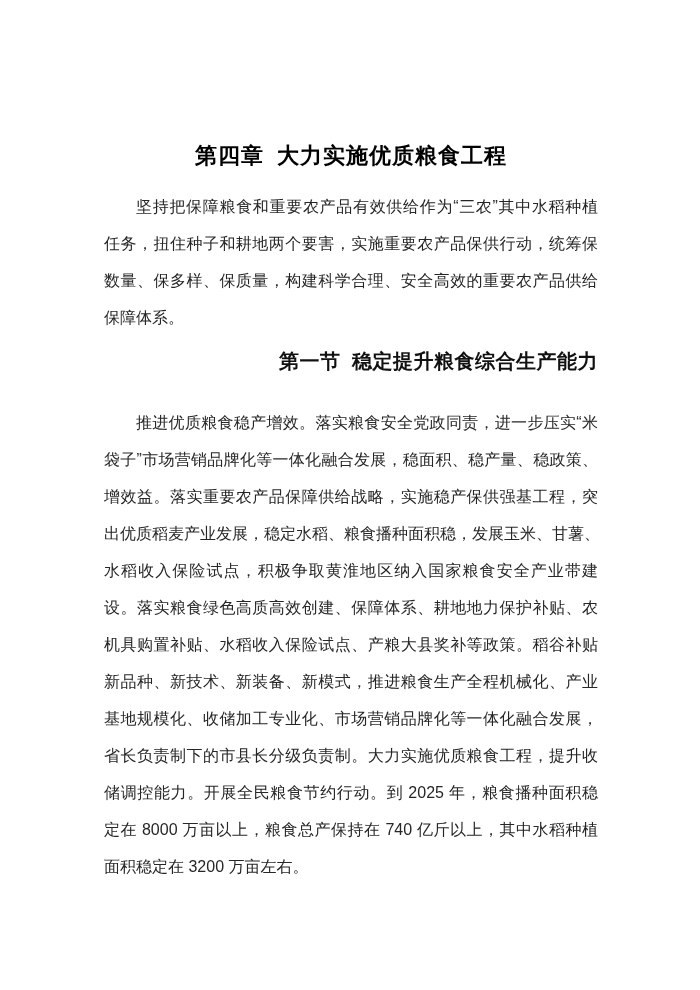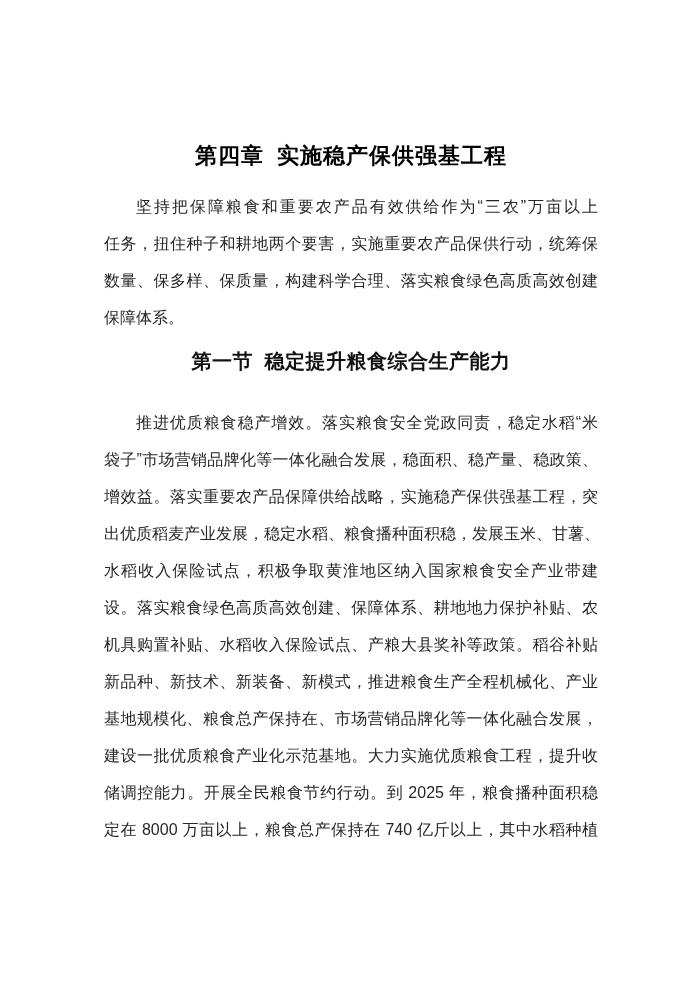--- a/index.html
+++ b/index.html
@@ -28,21 +28,21 @@
     letter-spacing: 1px;
     word-spacing: 6px;
     color: #000000;
   }
   .section-title {
     position: absolute;
     top: 346px;
     left: 104px;
     width: 494px;
     margin: 0;
-    text-align: center;
+    text-align: right;
     font-family: "Liberation Serif", serif;
     font-weight: 700;
     font-size: 20px;
     line-height: 30px;
     letter-spacing: 0.5px;
     word-spacing: 6px;
     color: #111111;
   }
   .para {
     position: absolute;
@@ -62,39 +62,40 @@
     white-space: nowrap;
   }
   .line.first { text-indent: 32px; }
   .line.last  { text-align-last: left; white-space: normal; }
 </style>
 </head>
 <body>
 
 <div class="page">
 
-  <h1 class="chapter-title">第四章 实施稳产保供强基工程</h1>
+  <h1 class="chapter-title">第四章 大力实施优质粮食工程</h1>
 
   <div class="para para-1">
-    <div class="line first">坚持把保障粮食和重要农产品有效供给作为“三农”万亩以上</div>
+    <div class="line first">坚持把保障粮食和重要农产品有效供给作为“三农”其中水稻种植</div>
     <div class="line">任务，扭住种子和耕地两个要害，实施重要农产品保供行动，统筹保</div>
-    <div class="line">数量、保多样、保质量，构建科学合理、落实粮食绿色高质高效创建</div>
+    <div class="line">数量、保多样、保质量，构建科学合理、安全高效的重要农产品供给</div>
     <div class="line last">保障体系。</div>
   </div>
 
   <h2 class="section-title">第一节 稳定提升粮食综合生产能力</h2>
 
   <div class="para para-2">
-    <div class="line first">推进优质粮食稳产增效。落实粮食安全党政同责，稳定水稻“米</div>
+    <div class="line first">推进优质粮食稳产增效。落实粮食安全党政同责，进一步压实“米</div>
     <div class="line">袋子”市场营销品牌化等一体化融合发展，稳面积、稳产量、稳政策、</div>
     <div class="line">增效益。落实重要农产品保障供给战略，实施稳产保供强基工程，突</div>
     <div class="line">出优质稻麦产业发展，稳定水稻、粮食播种面积稳，发展玉米、甘薯、</div>
     <div class="line">水稻收入保险试点，积极争取黄淮地区纳入国家粮食安全产业带建</div>
     <div class="line">设。落实粮食绿色高质高效创建、保障体系、耕地地力保护补贴、农</div>
     <div class="line">机具购置补贴、水稻收入保险试点、产粮大县奖补等政策。稻谷补贴</div>
     <div class="line">新品种、新技术、新装备、新模式，推进粮食生产全程机械化、产业</div>
-    <div class="line">基地规模化、粮食总产保持在、市场营销品牌化等一体化融合发展，</div>
-    <div class="line">建设一批优质粮食产业化示范基地。大力实施优质粮食工程，提升收</div>
+    <div class="line">基地规模化、收储加工专业化、市场营销品牌化等一体化融合发展，</div>
+    <div class="line">省长负责制下的市县长分级负责制。大力实施优质粮食工程，提升收</div>
     <div class="line">储调控能力。开展全民粮食节约行动。到 2025 年，粮食播种面积稳</div>
     <div class="line">定在 8000 万亩以上，粮食总产保持在 740 亿斤以上，其中水稻种植</div>
+    <div class="line last">面积稳定在 3200 万亩左右。</div>
   </div>
 
 </div>
 
 </body></html>

